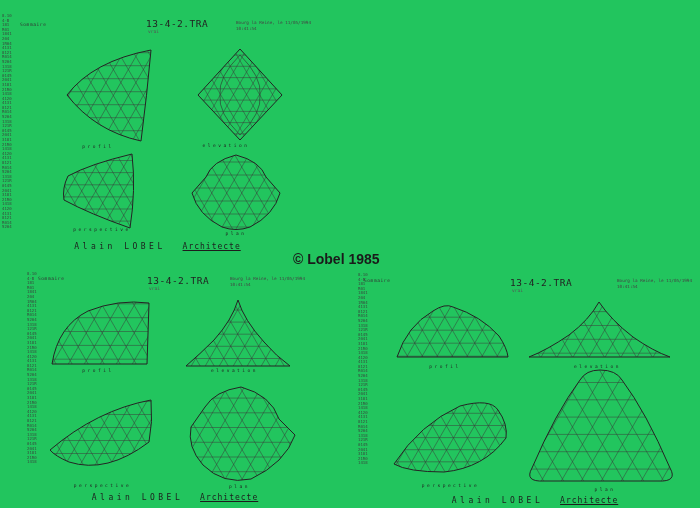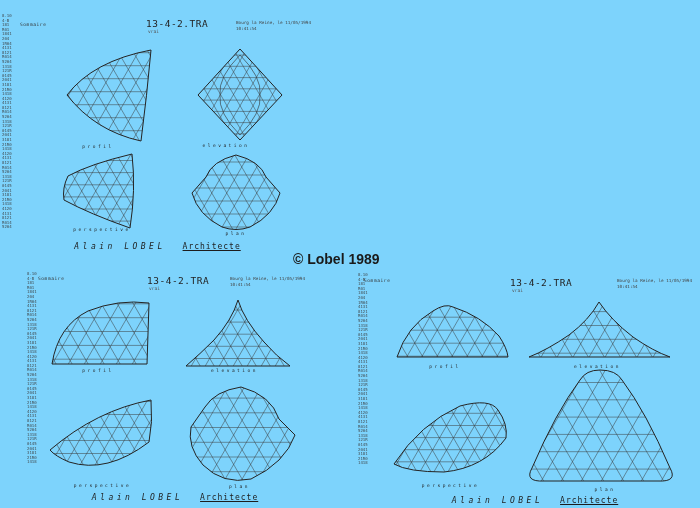--- a/index.html
+++ b/index.html
@@ -1,33 +1,33 @@
 <!DOCTYPE html>
 <html><head>
 <meta charset="utf-8">
 <style>
   html,body{margin:0;padding:0;background:#e8e7e4;}
-  .sheet{position:relative;width:700px;height:508px;background:#7dd3fc;
+  .sheet{position:relative;width:700px;height:508px;background:#22c55e;
          font-family:"DejaVu Sans Mono",monospace;color:#2b2b2b;overflow:hidden;}
   .panel{position:absolute;}
   .margin-col{position:absolute;width:11px;font-size:4px;line-height:4.6px;
               word-break:break-all;overflow:hidden;color:#3a3a3a;opacity:.9;}
   .sommaire{position:absolute;font-size:4.5px;letter-spacing:.6px;color:#333;}
   .title{position:absolute;font-size:9.5px;letter-spacing:.5px;color:#222;}
   .subtitle{position:absolute;font-size:4.5px;color:#555;}
   .stamp{position:absolute;font-size:4.3px;line-height:6px;color:#444;}
   .fig{position:absolute;}
   .fig svg{width:100%;height:100%;display:block;overflow:visible;}
   svg.mesh line{stroke:#3b3b3b;stroke-width:.5;}
   svg.mesh .outline{fill:none;stroke:#242424;stroke-width:1;stroke-linejoin:round;}
   svg.mesh .extra{fill:none;stroke:#2e2e2e;stroke-width:.6;}
   .lbl{position:absolute;font-size:4.5px;letter-spacing:2.5px;text-align:center;
        color:#222;white-space:nowrap;}
   .footer{position:absolute;font-size:8px;text-align:center;color:#1d1d1d;white-space:nowrap;}
-  .footer .fname{letter-spacing:3.5px;margin-right:12px;font-style:italic;}
+  .footer .fname{letter-spacing:3.5px;margin-right:12px;}
   .footer .frole{letter-spacing:1px;text-decoration:underline;}
   .watermark{position:absolute;left:293px;top:251px;
              font-family:"Liberation Sans",sans-serif;font-weight:bold;
              font-size:14px;color:#1a1a1a;}
 </style>
 </head>
 <body>
 
 <div class="sheet">
 
@@ -349,21 +349,21 @@
       </svg>
     </div>
     <div class="lbl" style="left:196px;top:231px;width:80px">plan</div>
 
     <div class="footer" style="left:40px;top:242px;width:235px">
       <span class="fname">Alain LOBEL</span>
       <span class="frole">Architecte</span>
     </div>
   </div>
 
-  <div class="watermark">© Lobel 1989</div>
+  <div class="watermark">© Lobel 1985</div>
 
   <div class="panel" style="left:25px;top:268px;width:322px;height:240px">
     <div class="margin-col" style="left:2px;top:4px;height:218px">8.104-B 181 R01 1841 204 1R04 4131 8121 R014 5204 1318 121R 0145 2041 3181 21R0 1418 4120 4131 8121 R014 5204 1318 121R 0145 2041 3181 21R0 1418 4120 4131 8121 R014 5204 1318 121R 0145 2041 3181 21R0 1418</div>
     <div class="sommaire" style="left:13px;top:8px">Sommaire</div>
     <div class="title" style="left:122px;top:7px">13-4-2.TRA</div>
     <div class="subtitle" style="left:124px;top:18px">vrai</div>
     <div class="stamp" style="left:205px;top:8px;width:115px">
       <div>Bourg la Reine, le 11/05/1994</div>
       <div>10:41:54</div>
     </div>

